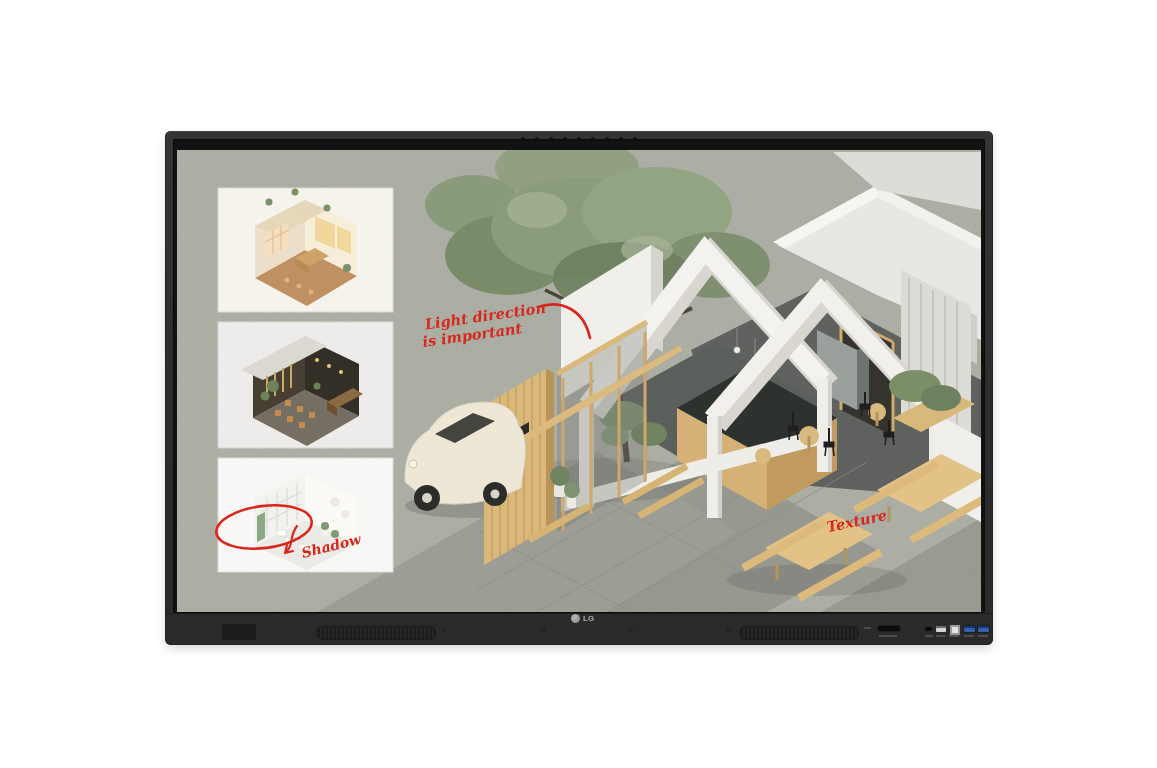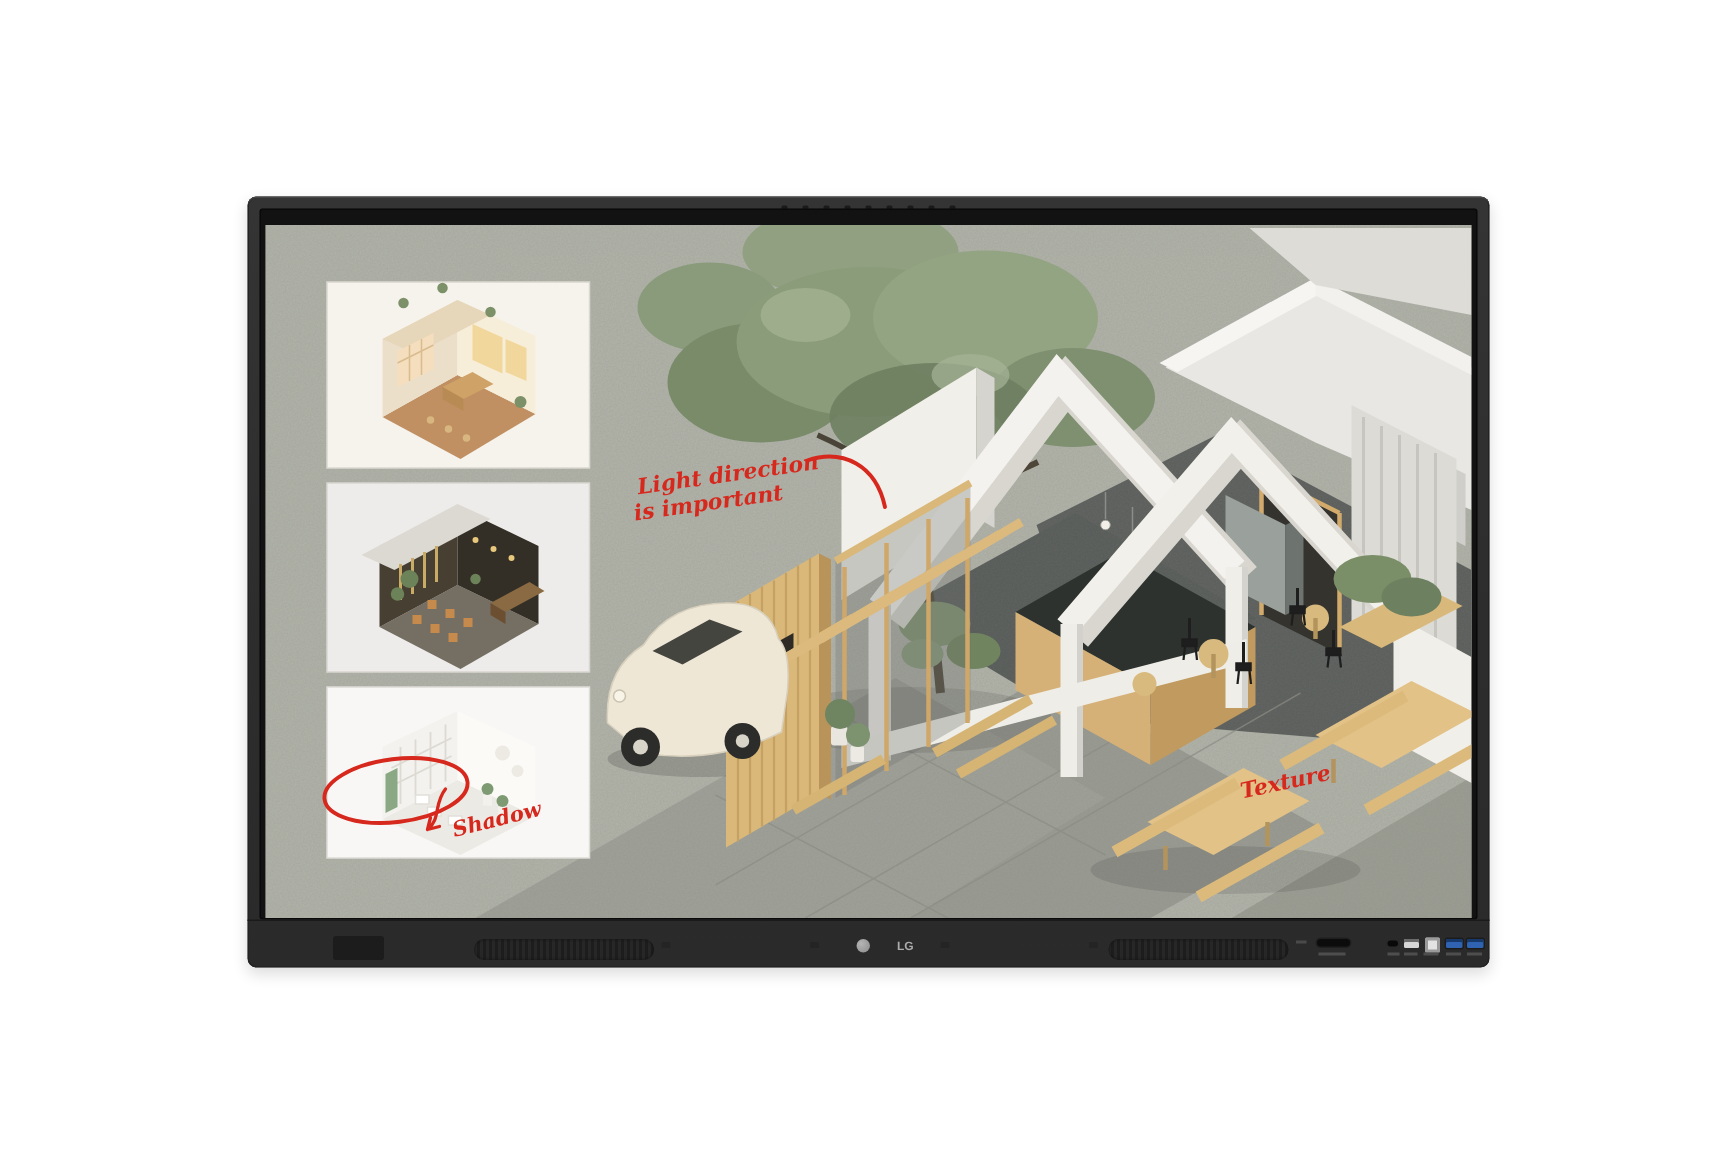--- a/index.html
+++ b/index.html
@@ -26,21 +26,21 @@
   .display svg{display:block;}
   .chin{position:absolute;left:0;top:482px;width:828px;height:32px;border-top:1px solid #1a1a1a;}
   .chin .dark-btn{position:absolute;left:57px;top:10px;width:34px;height:16px;background:#1c1c1c;border-radius:2px;}
   .chin .grille{
     position:absolute;top:12px;width:120px;height:14px;border-radius:7px;
     background:repeating-linear-gradient(90deg,#272727 0 2px,#1d1d1d 2px 4px);
     box-shadow:inset 0 0 2px #111;
   }
   .chin .grille.g1{left:151px;} .chin .grille.g2{left:574px;}
   .chin .mark{position:absolute;top:14px;width:6px;height:4px;background:#242424;border-radius:1px;}
-  .lg-logo{position:absolute;left:406px;top:12px;display:flex;align-items:flex-start;gap:18px;}
+  .lg-logo{position:absolute;left:406px;top:0;display:flex;align-items:flex-start;gap:3px;}
   .lg-logo .lg-circle{width:9px;height:9px;border-radius:50%;background:radial-gradient(circle at 35% 35%,#b5b5b5,#8a8a8a);}
   .lg-logo .lg-text{font-size:8px;font-weight:bold;color:#ababab;letter-spacing:0;line-height:9px;}
   .ports span{position:absolute;display:block;}
   .p-oval{left:713px;top:12px;width:22px;height:5px;background:#0c0c0c;border-radius:3px;box-shadow:0 0 0 1px #1f1f1f;}
   .p-dash-a{left:699px;top:13px;width:7px;height:2px;background:#4a4a4a;}
   .p-usbc{left:760px;top:13px;width:7px;height:4px;background:#090909;border-radius:2px;box-shadow:0 0 0 1px #2a2a2a;}
   .p-usba{left:771px;top:12px;width:10px;height:6px;background:#d6d6d6;border-radius:1px;box-shadow:inset 0 2px 0 #6a6a6a;}
   .p-usbb{left:784px;top:10px;width:10px;height:10px;background:#e3e3e3;border:1px solid #2b2b2b;border-radius:2px;box-shadow:inset 0 0 0 2px #9a9a9a;}
   .p-usb3{top:12px;width:11px;height:6px;background:#2f62b0;border-radius:1px;box-shadow:inset 0 2px 0 #17386b,0 0 0 1px #1c1c1c;}
   .p-b1{left:799px;} .p-b2{left:813px;}

